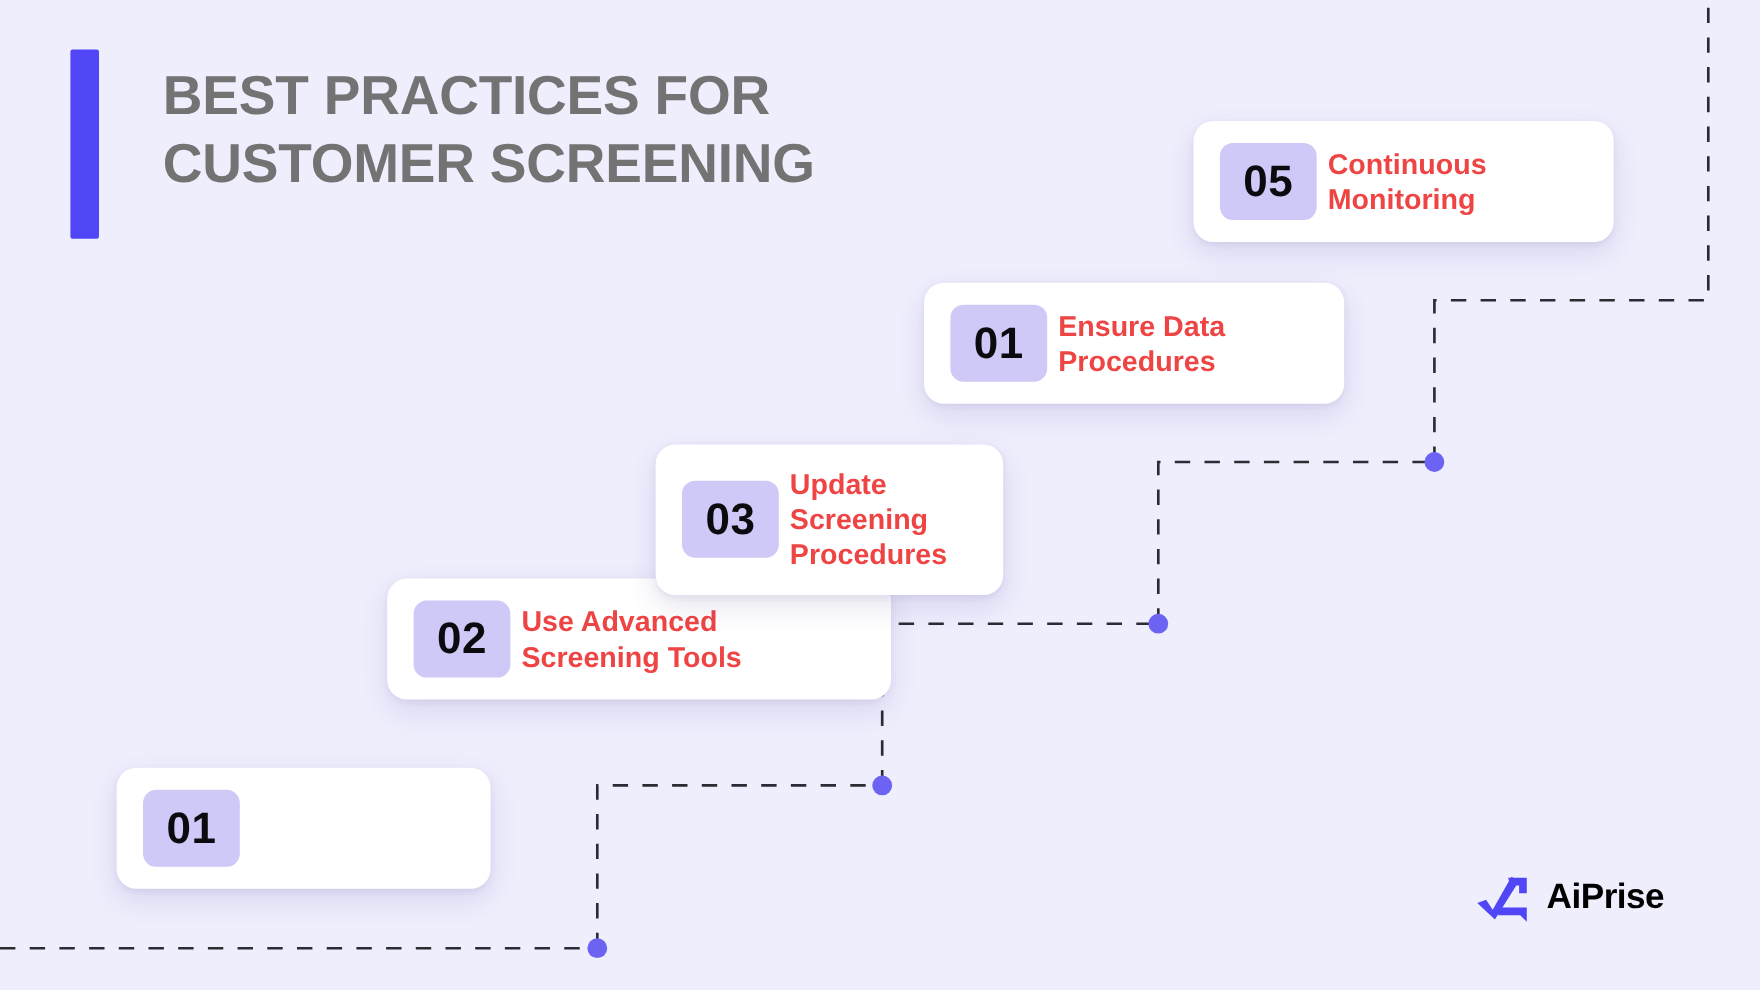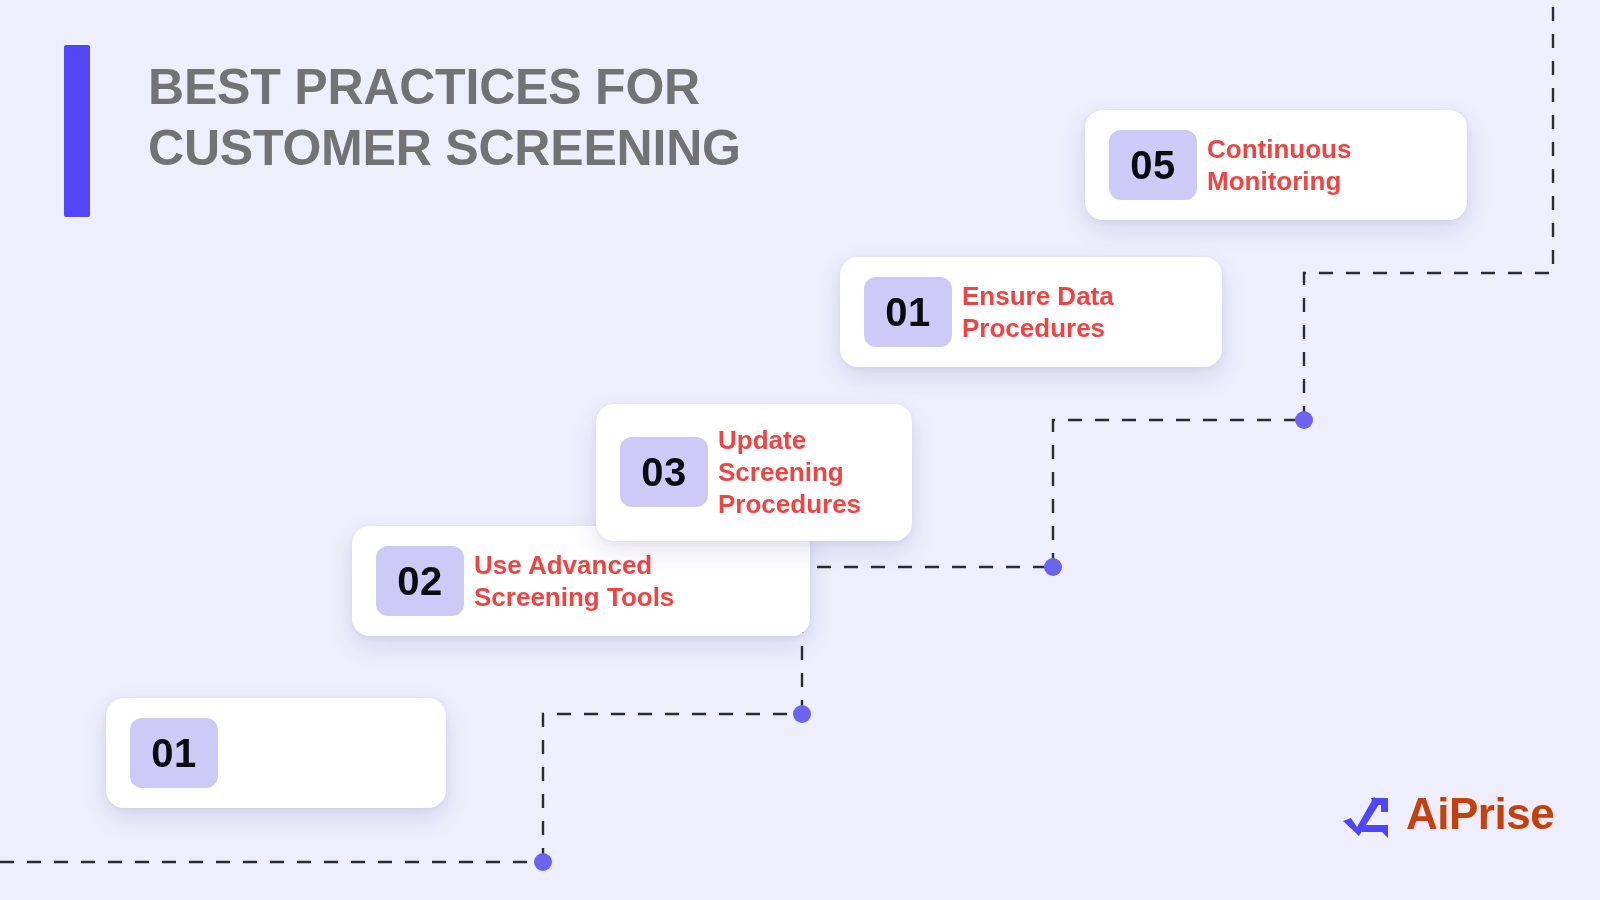--- a/index.html
+++ b/index.html
@@ -123,23 +123,23 @@
     display: flex;
     align-items: center;
     gap: 10px;
   }
   #brand-mark {
     width: 56px;
     height: 52px;
     flex: 0 0 auto;
   }
   #brand-name {
-    font-size: 44px;
-    font-weight: 700;
-    color: #c2410c;
+    font-size: 32px;
+    font-weight: 700;
+    color: #000000;
     letter-spacing: -0.5px;
     font-family: "Liberation Sans", sans-serif;
   }
 </style>
 </head>
 <body>
 
 <div id="stage">
 
   <svg id="connector-svg" viewBox="0 0 1600 900">

